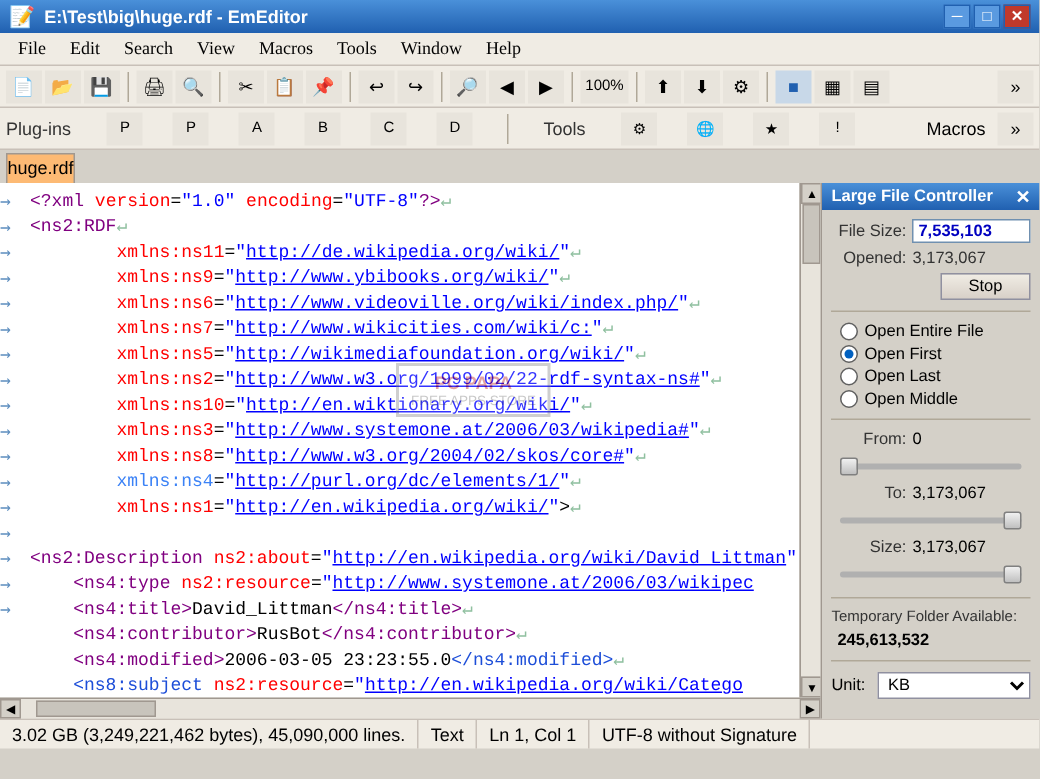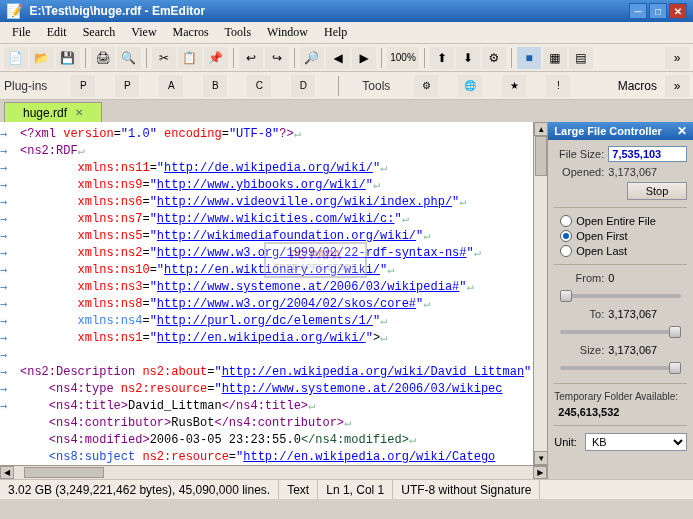--- a/index.html
+++ b/index.html
@@ -84,29 +84,30 @@
 
     
     .tab-bar {
       background: #d4d0c8;
       height: 22px;
       display: flex;
       align-items: flex-end;
       padding-left: 4px;
     }
     .tab {
-      background: #bef264;
+      background: #fdba74;
       border: 1px solid #a09890;
       border-bottom: none;
-      padding: 2px 18px;
+      padding: 2px 0;
       font-size: 12px;
       cursor: pointer;
       height: 20px;
       display: flex; align-items: center;
       gap: 8px;
+      flex-direction: column;
     }
     .tab-close { font-size: 10px; color: #666; cursor: pointer; }
 
     
     .main-area {
       display: flex;
       height: calc(519px - 22px - 22px - 28px - 28px - 22px - 20px);
     }
 
     
@@ -398,21 +399,21 @@
           <div>&nbsp;&nbsp;&nbsp;&nbsp;&nbsp;&nbsp;&nbsp;&nbsp;<span style="color:#ff0000">xmlns:ns10</span>=<span style="color:#0000ff">"<a style="color:#0000ff;" href="#">http://en.wiktionary.org/wiki/</a>"</span><span style="color:#90c0a0">↵</span></div>
           <div>&nbsp;&nbsp;&nbsp;&nbsp;&nbsp;&nbsp;&nbsp;&nbsp;<span style="color:#ff0000">xmlns:ns3</span>=<span style="color:#0000ff">"<a style="color:#0000ff;" href="#">http://www.systemone.at/2006/03/wikipedia#</a>"</span><span style="color:#90c0a0">↵</span></div>
           <div>&nbsp;&nbsp;&nbsp;&nbsp;&nbsp;&nbsp;&nbsp;&nbsp;<span style="color:#ff0000">xmlns:ns8</span>=<span style="color:#0000ff">"<a style="color:#0000ff;" href="#">http://www.w3.org/2004/02/skos/core#</a>"</span><span style="color:#90c0a0">↵</span></div>
           <div>&nbsp;&nbsp;&nbsp;&nbsp;&nbsp;&nbsp;&nbsp;&nbsp;<span style="color:#3b82f6">xmlns:ns4</span>=<span style="color:#0000ff">"<a style="color:#0000ff;" href="#">http://purl.org/dc/elements/1/</a>"</span><span style="color:#90c0a0">↵</span></div>
           <div>&nbsp;&nbsp;&nbsp;&nbsp;&nbsp;&nbsp;&nbsp;&nbsp;<span style="color:#ff0000">xmlns:ns1</span>=<span style="color:#0000ff">"<a style="color:#0000ff;" href="#">http://en.wikipedia.org/wiki/</a>"</span>&gt;<span style="color:#90c0a0">↵</span></div>
           <div>&nbsp;</div>
           <div><span style="color:#800080">&lt;ns2:Description</span> <span style="color:#ff0000">ns2:about</span>=<span style="color:#0000ff">"<a style="color:#0000ff;" href="#">http://en.wikipedia.org/wiki/David_Littman</a>"</span></div>
           <div>&nbsp;&nbsp;&nbsp;&nbsp;<span style="color:#800080">&lt;ns4:type</span> <span style="color:#ff0000">ns2:resource</span>=<span style="color:#0000ff">"<a style="color:#0000ff;" href="#">http://www.systemone.at/2006/03/wikipec</a></span></div>
           <div>&nbsp;&nbsp;&nbsp;&nbsp;<span style="color:#800080">&lt;ns4:title&gt;</span>David_Littman<span style="color:#800080">&lt;/ns4:title&gt;</span><span style="color:#90c0a0">↵</span></div>
           <div>&nbsp;&nbsp;&nbsp;&nbsp;<span style="color:#800080">&lt;ns4:contributor&gt;</span>RusBot<span style="color:#800080">&lt;/ns4:contributor&gt;</span><span style="color:#90c0a0">↵</span></div>
-          <div>&nbsp;&nbsp;&nbsp;&nbsp;<span style="color:#800080">&lt;ns4:modified&gt;</span>2006-03-05 23:23:55.0<span style="color:#14532d">&lt;/ns4:modified&gt;</span><span style="color:#90c0a0">↵</span></div>
+          <div>&nbsp;&nbsp;&nbsp;&nbsp;<span style="color:#800080">&lt;ns4:modified&gt;</span>2006-03-05 23:23:55.0<span style="color:#1d4ed8">&lt;/ns4:modified&gt;</span><span style="color:#90c0a0">↵</span></div>
           <div>&nbsp;&nbsp;&nbsp;&nbsp;<span style="color:#1d4ed8">&lt;ns8:subject</span> <span style="color:#ff0000">ns2:resource</span>=<span style="color:#0000ff">"<a style="color:#0000ff;" href="#">http://en.wikipedia.org/wiki/Catego</a></span></div>
 
         </div>
 
         <div class="v-scrollbar">
           <div class="scroll-btn">▲</div>
           <div class="scroll-track">
             <div class="scroll-thumb"></div>
           </div>
           <div class="scroll-btn">▼</div>
@@ -455,20 +456,24 @@
           <span>Open Entire File</span>
         </div>
         <div class="radio-row">
           <div class="radio-btn selected"></div>
           <span>Open First</span>
         </div>
         <div class="radio-row">
           <div class="radio-btn"></div>
           <span>Open Last</span>
         </div>
+        <div class="radio-row">
+          <div class="radio-btn"></div>
+          <span>Open Middle</span>
+        </div>
       </div>
 
       <div class="panel-divider"></div>
 
       <div class="panel-row">
         <span class="panel-label">From:</span>
         <span style="font-size:11px;">0</span>
       </div>
       <div class="slider-container">
         <div class="slider-track">

